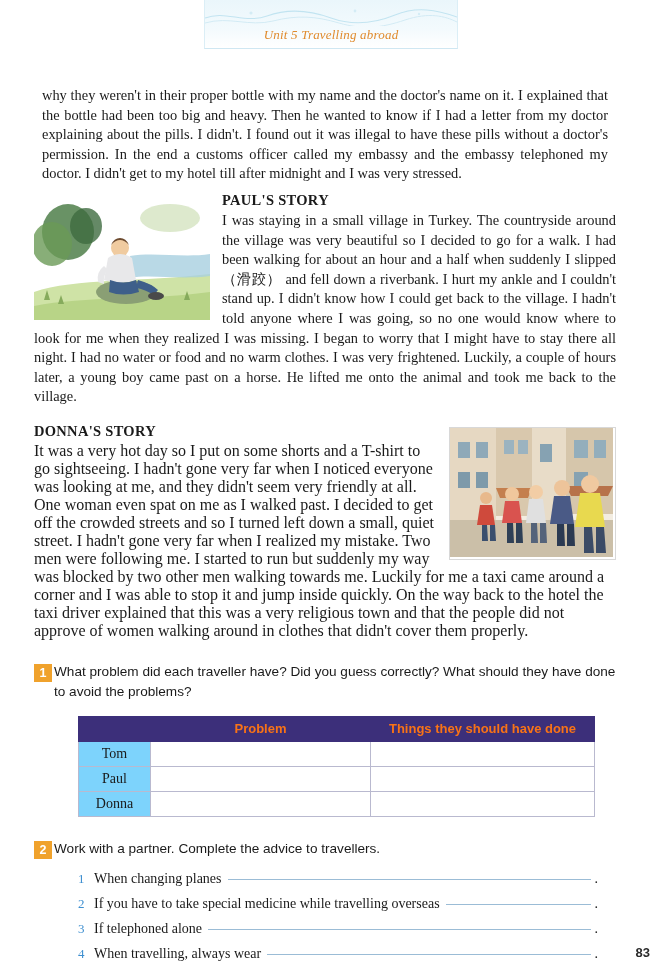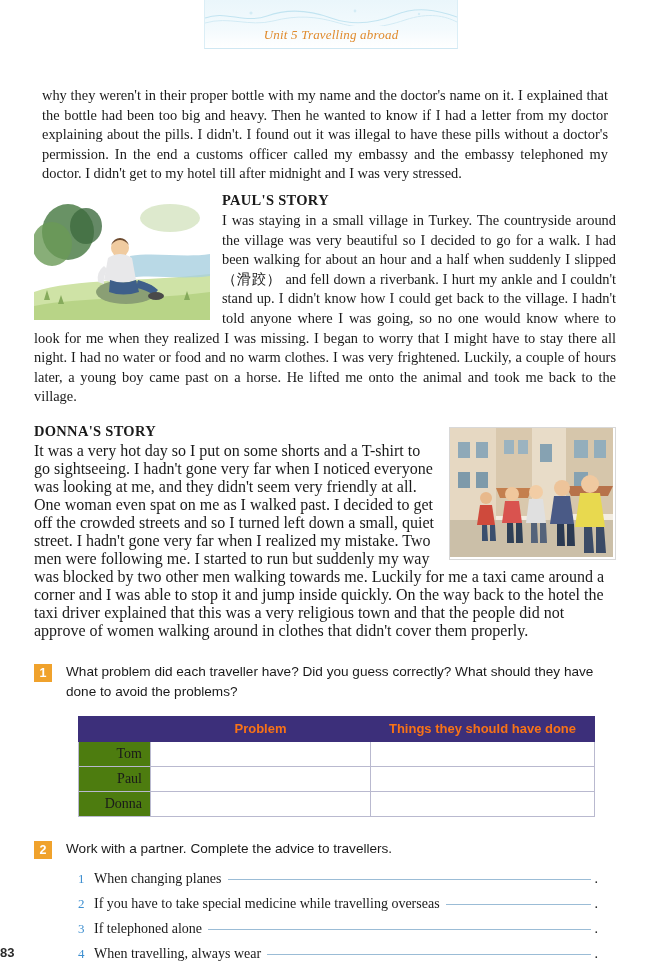--- a/index.html
+++ b/index.html
@@ -107,21 +107,21 @@
     color: #ffffff;
     font-family: "Liberation Sans", sans-serif;
     font-weight: bold;
     font-size: 12.5px;
     line-height: 18px;
     text-align: center;
     flex: 0 0 18px;
     margin-top: 2px;
   }
   .ex-text {
-    margin-left: 14px;
+    margin-left: 2px;
     font-family: "Liberation Sans", sans-serif;
     font-size: 13.6px;
     line-height: 20px;
     color: #1a1a1a;
   }
 
   
   table.answer-table {
     margin: 14px 0 0 44px;
     border-collapse: collapse;
@@ -138,23 +138,23 @@
     border: 1px solid #3c2f7a;
   }
   table.answer-table th.corner { background: #3c2f7a; }
   table.answer-table td {
     border: 1px solid #b9b9cf;
     height: 24px;
     font-size: 14px;
     padding: 0 8px;
   }
   table.answer-table td.name-cell {
-    background: #4d7c0f;
+    background: #7dd3fc;
     width: 72px;
-    text-align: right;
+    text-align: center;
   }
   table.answer-table td.fill { background: #ffffff; }
   col.c-name { width: 72px; }
   col.c-prob { width: 220px; }
   col.c-things { width: 224px; }
 
   
   .advice-list {
     margin: 12px 0 0 44px;
     width: 520px;
@@ -185,21 +185,21 @@
     font-size: 14px;
     padding-left: 4px;
   }
 
   
   .footer {
     position: absolute;
     left: 0;
     bottom: 18px;
     width: 100%;
-    text-align: left;
+    text-align: right;
   }
   .page-num {
     display: inline-block;
     font-family: "Liberation Sans", sans-serif;
     font-size: 13px;
     font-weight: bold;
     color: #2b2b2b;
   }
 </style>
 </head>

